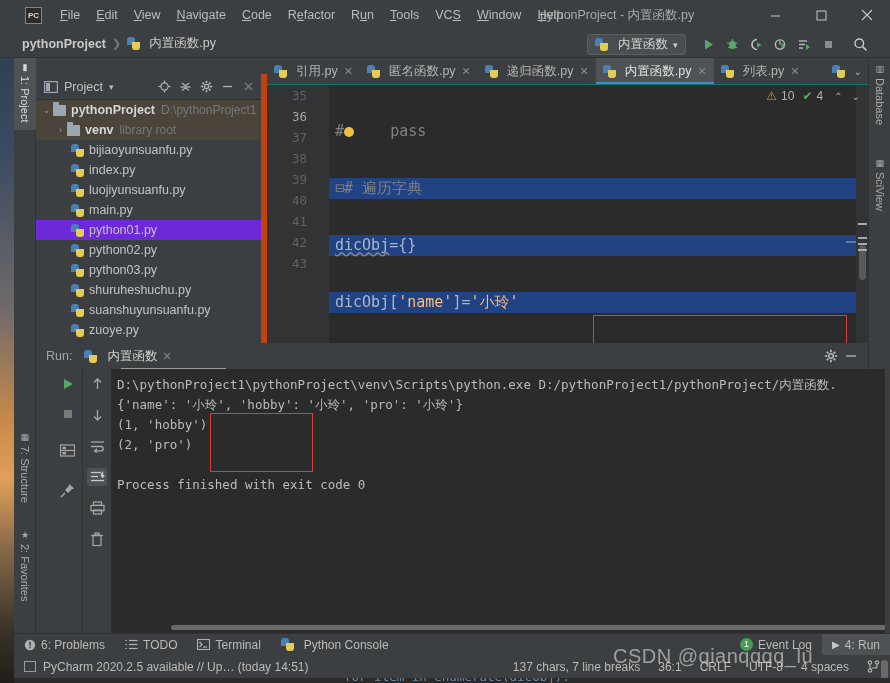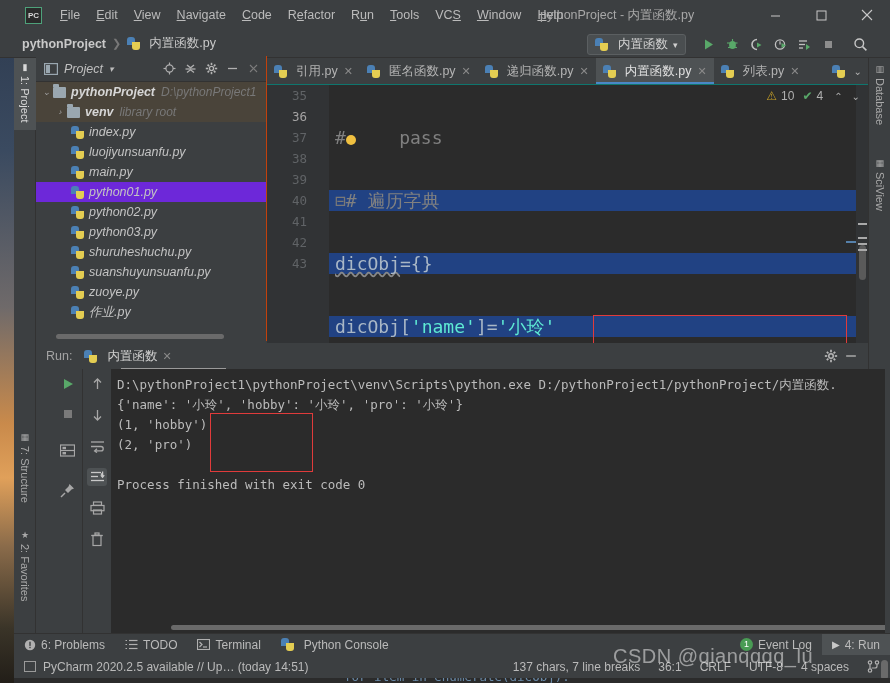--- a/index.html
+++ b/index.html
@@ -88,22 +88,22 @@
   .vtab-ico { font-size: 9px; }
 
   
   .rightstrip {
     position: absolute; right: 0; top: 58px; width: 22px; height: 575px;
     background: #3c3f41; border-left: 1px solid #323232;
   }
 
   
   .project-panel {
-    position: absolute; left: 36px; top: 56px; width: 231px; height: 285px;
-    background: #3c3f41; border-right: 1px solid #c2410c; font-style: italic;
+    position: absolute; left: 36px; top: 74px; width: 231px; height: 285px;
+    background: #3c3f41; border-right: 6px solid #c2410c;
   }
   .pp-header {
     height: 26px; display: flex; align-items: center;
     padding-left: 8px; gap: 6px; border-bottom: 1px solid #323232;
   }
   .pp-title { font-size: 12.5px; color: #c0c0c0; }
   .pp-icons { margin-left: auto; display: flex; align-items: center; gap: 3px; padding-right: 4px; }
   .pp-ico { width: 18px; height: 18px; display: flex; align-items: center; justify-content: center; color: #a7a7a7; }
   .pp-tree { background: #3c3f41; height: 258px; overflow: hidden; position: relative; }
   .tree-row {
@@ -169,26 +169,26 @@
   }
   .gutter {
     position: absolute; left: 0; top: 0; width: 62px; height: 258px;
     background: #313335; color: #606366; font-family: "DejaVu Sans Mono", monospace;
     font-size: 12.5px; text-align: right;
   }
   .gline { height: 21px; line-height: 21px; padding-right: 22px; padding-left: 24px; }
   .gline.cur { color: #a4a3a3; }
   .code {
     position: absolute; left: 62px; top: 0; width: 539px; height: 258px;
-    font-family: "DejaVu Sans Mono", monospace; font-size: 18px;
+    font-family: "DejaVu Sans Mono", monospace; font-size: 15px;
     white-space: pre; color: #a9b7c6;
   }
   .cline { height: 21px; line-height: 21px; padding-left: 6px; position: relative; }
   .cline.selbg { background: #214283; }
-  .str { color: #5eead4; }
+  .str { color: #fdba74; }
   .cm { color: #808080; }
   .wavy { text-decoration: underline wavy #888; text-decoration-skip-ink: none; }
   .redbox {
     position: absolute; left: 326px; top: 230px; width: 254px; height: 47px;
     border: 1.4px solid #e03b3b; pointer-events: none; z-index: 6;
   }
   .bulb {
     display: inline-block; width: 10px; height: 10px; border-radius: 50%;
     background: #f0c040; vertical-align: -1px;
   }
@@ -495,20 +495,24 @@
         <span class="dim">D:\pythonProject1</span>
       </div>
       <div class="tree-row sel-root" style="padding-left:18px;">
         <span class="tw">›</span>
         <span class="folder-ic"></span>
         <span class="bold">venv</span>
         <span class="dim">library root</span>
       </div>
       <div class="tree-row" style="padding-left:35px;">
         <span class="py-ic"></span>
+        <span>bijiaoyunsuanfu.py</span>
+      </div>
+      <div class="tree-row" style="padding-left:35px;">
+        <span class="py-ic"></span>
         <span>index.py</span>
       </div>
       <div class="tree-row" style="padding-left:35px;">
         <span class="py-ic"></span>
         <span>luojiyunsuanfu.py</span>
       </div>
       <div class="tree-row" style="padding-left:35px;">
         <span class="py-ic"></span>
         <span>main.py</span>
       </div>

